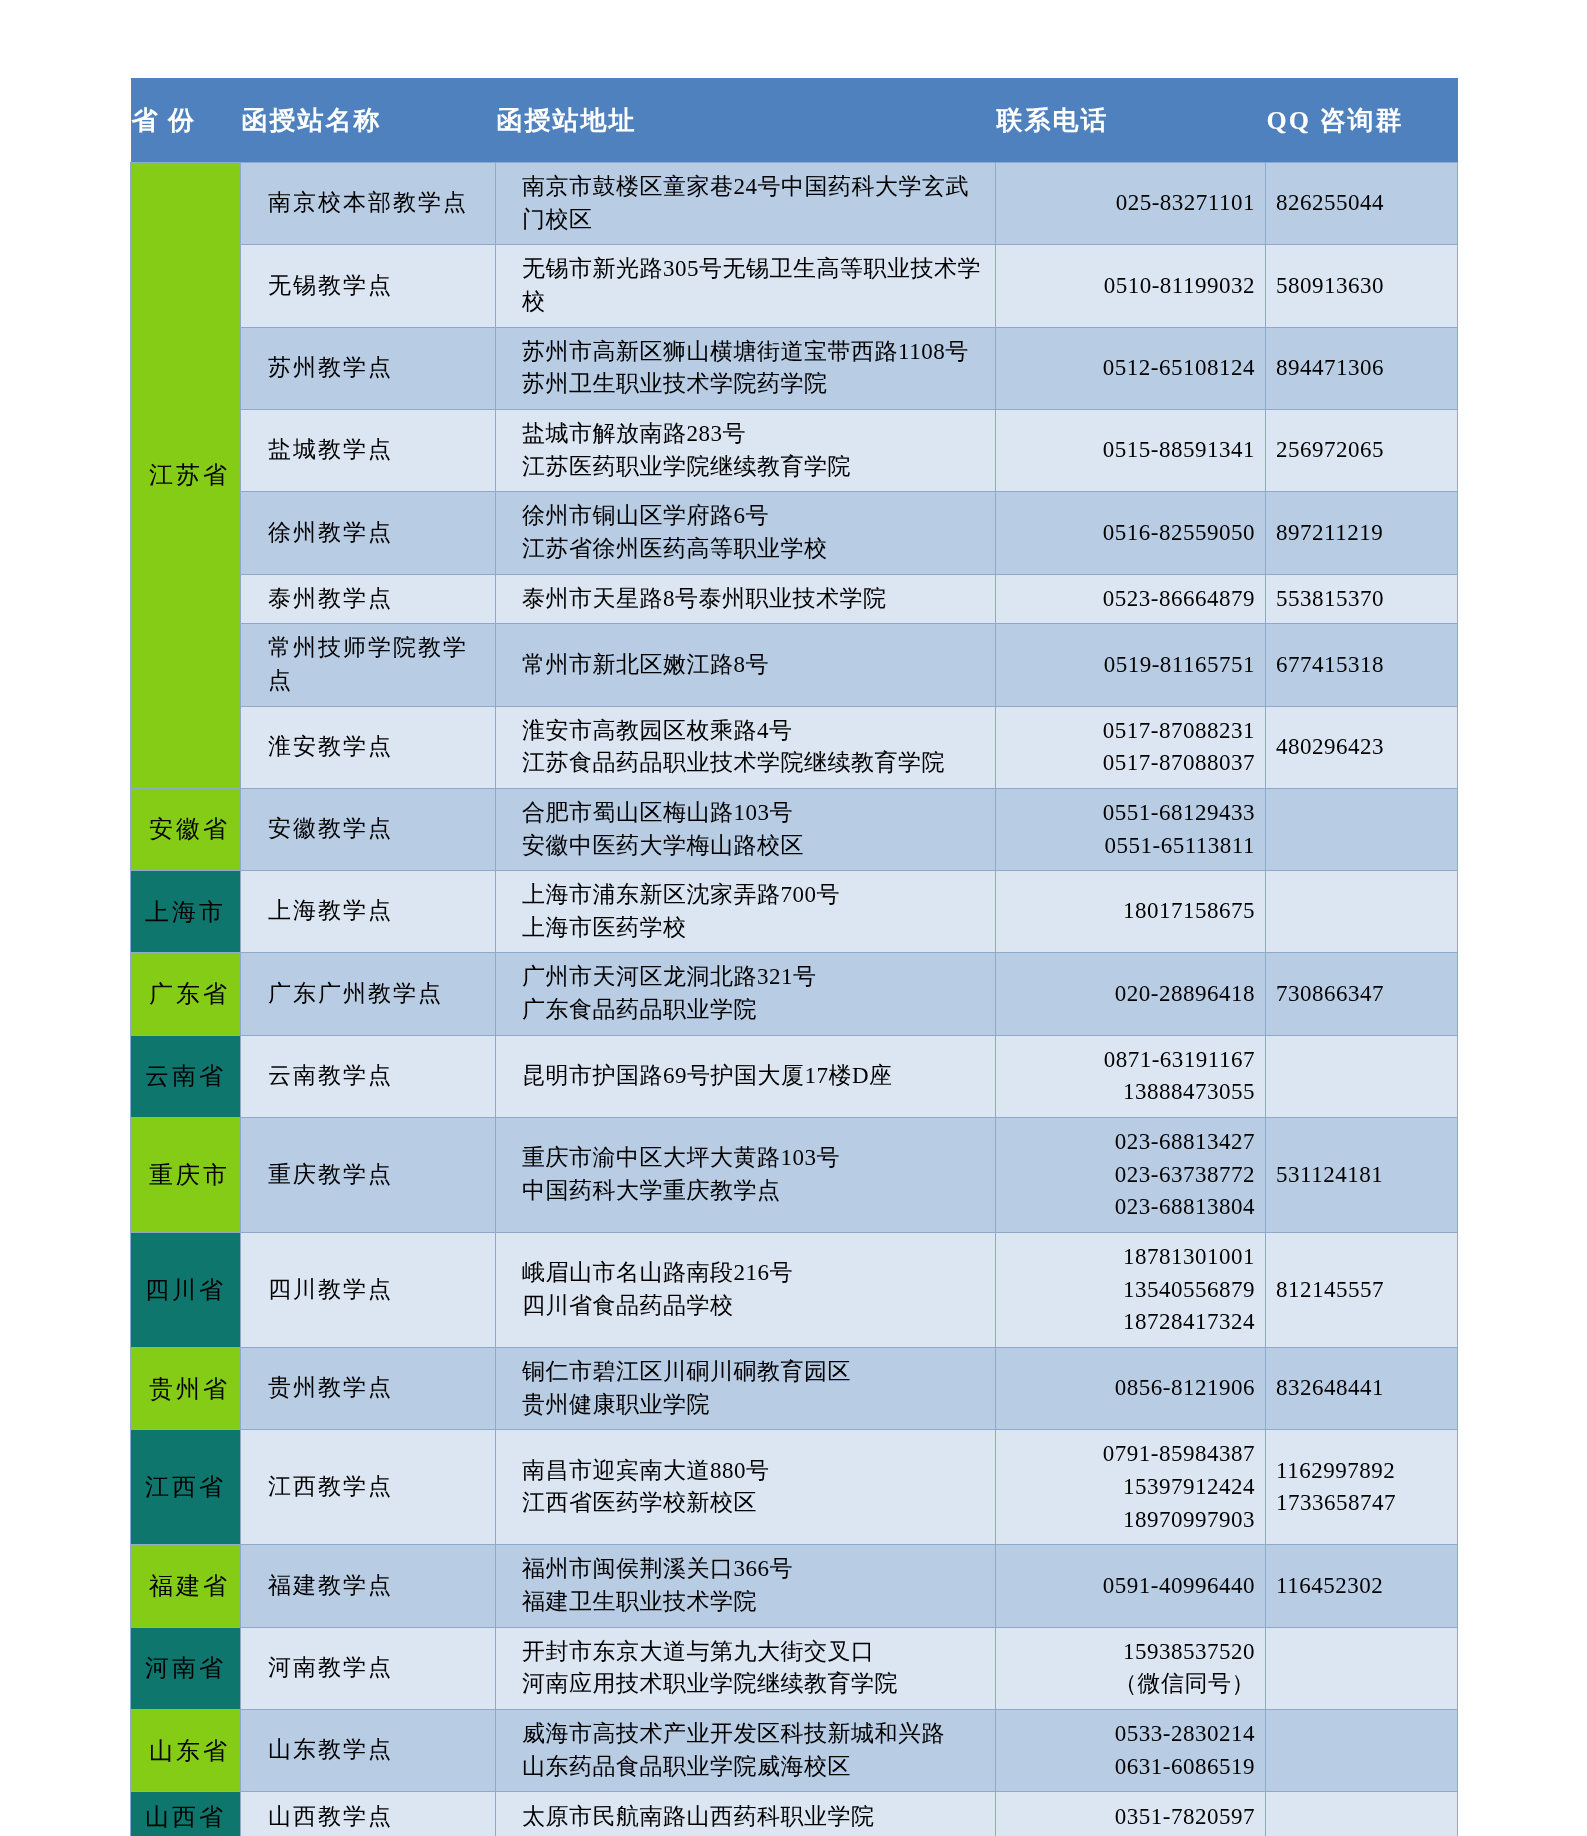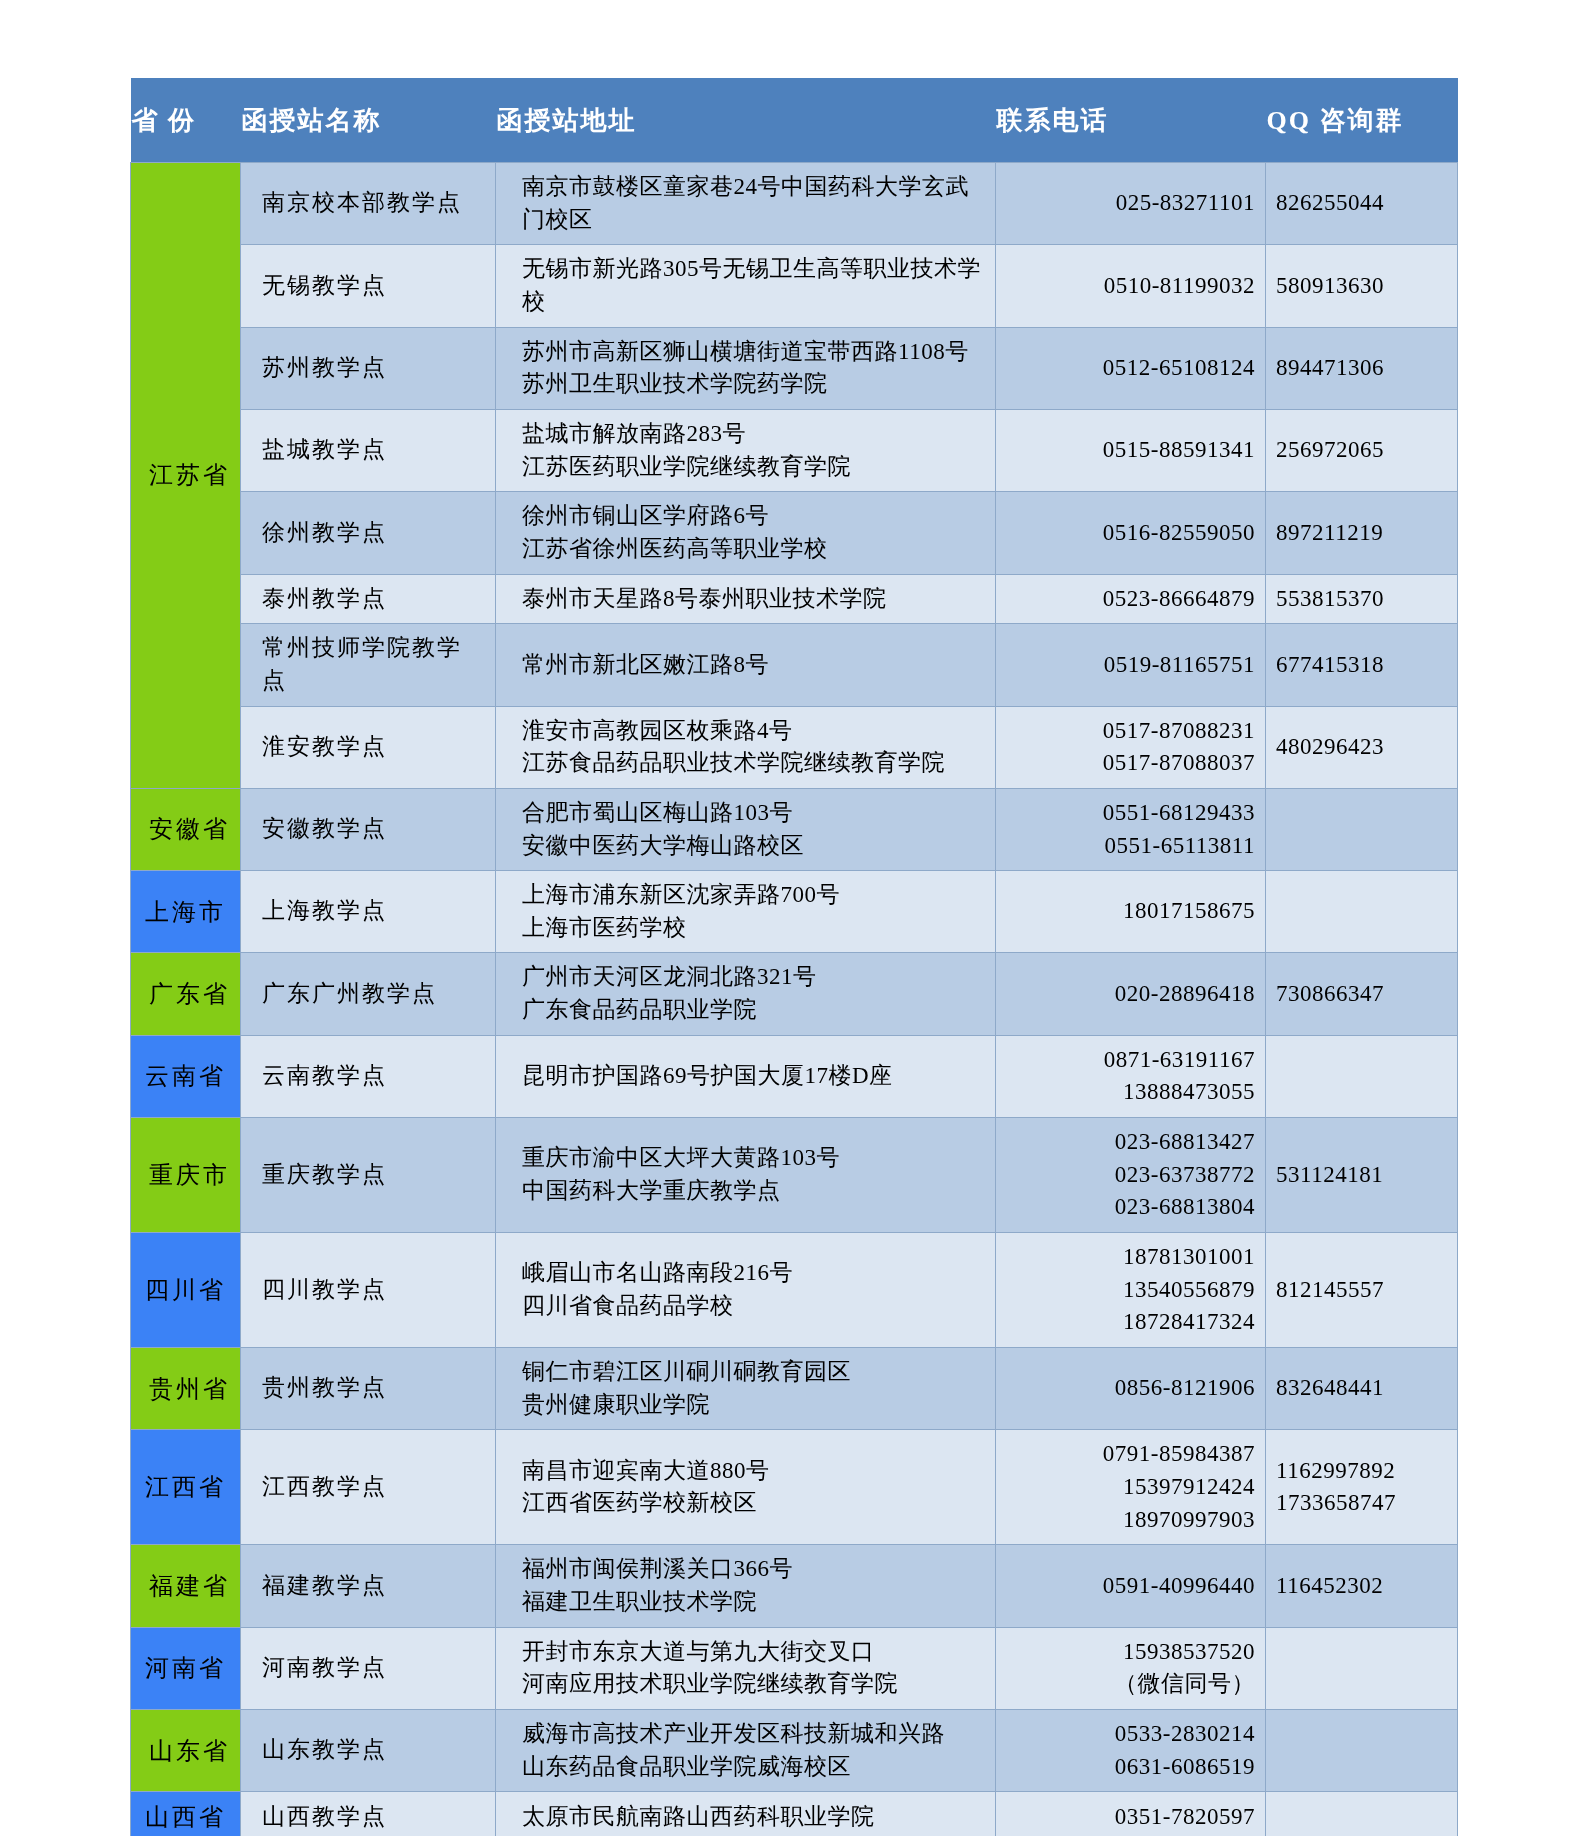--- a/index.html
+++ b/index.html
@@ -49,26 +49,26 @@
     background: #DCE6F2;
     white-space: pre-line;
   }
   tbody tr.alt td {
     background: #B8CCE4;
   }
   td.province {
     text-align: center;
     letter-spacing: 3px;
     font-size: 24px;
-    background: #3b82f6;
+    background: #0f766e;
   }
   tr.alt td.province { background: #84cc16; text-align: right; }
   td.name {
     text-align: left;
-    padding-left: 21px;
+    padding-left: 27px;
     letter-spacing: 2px;
   }
   td.address {
     text-align: left;
     padding-left: 26px;
     letter-spacing: 0.5px;
   }
   td.phone {
     text-align: right;
     letter-spacing: 0.5px;

